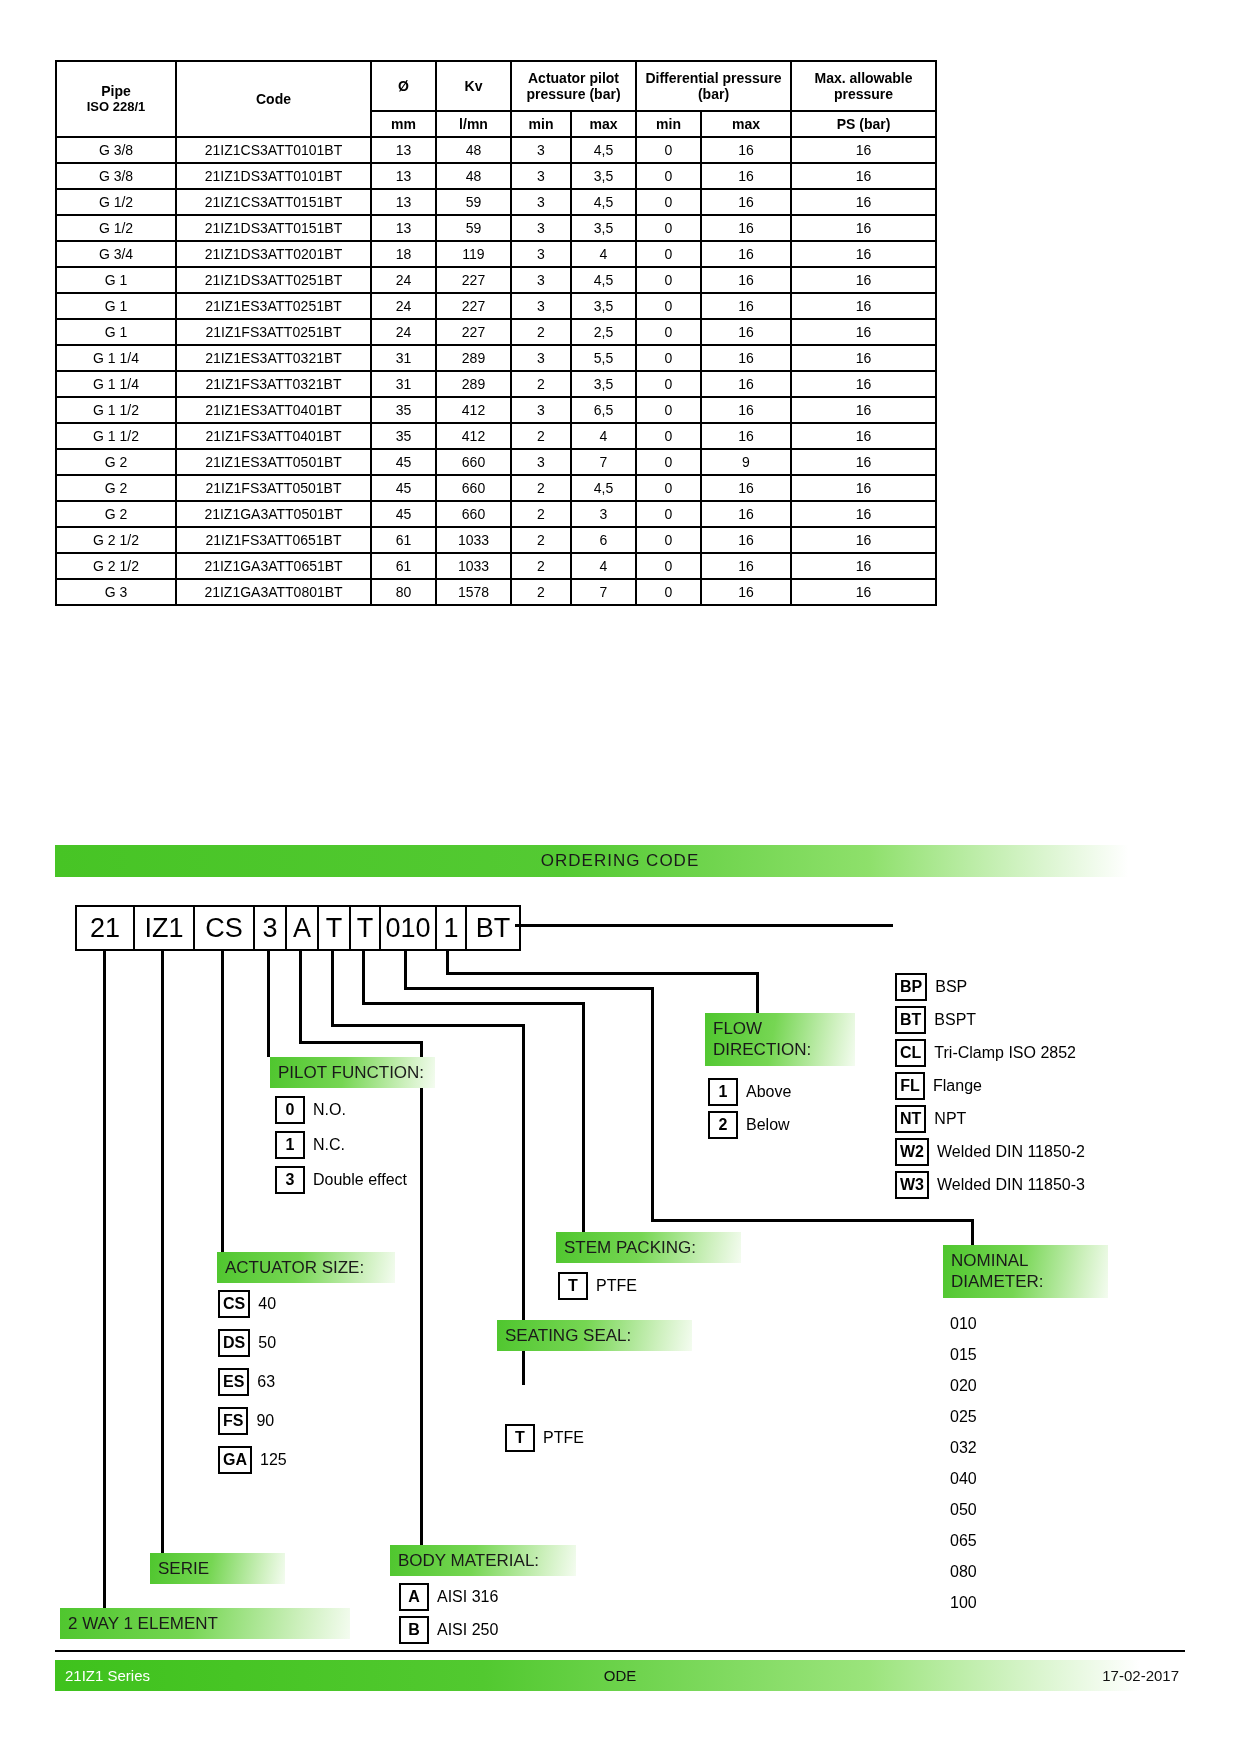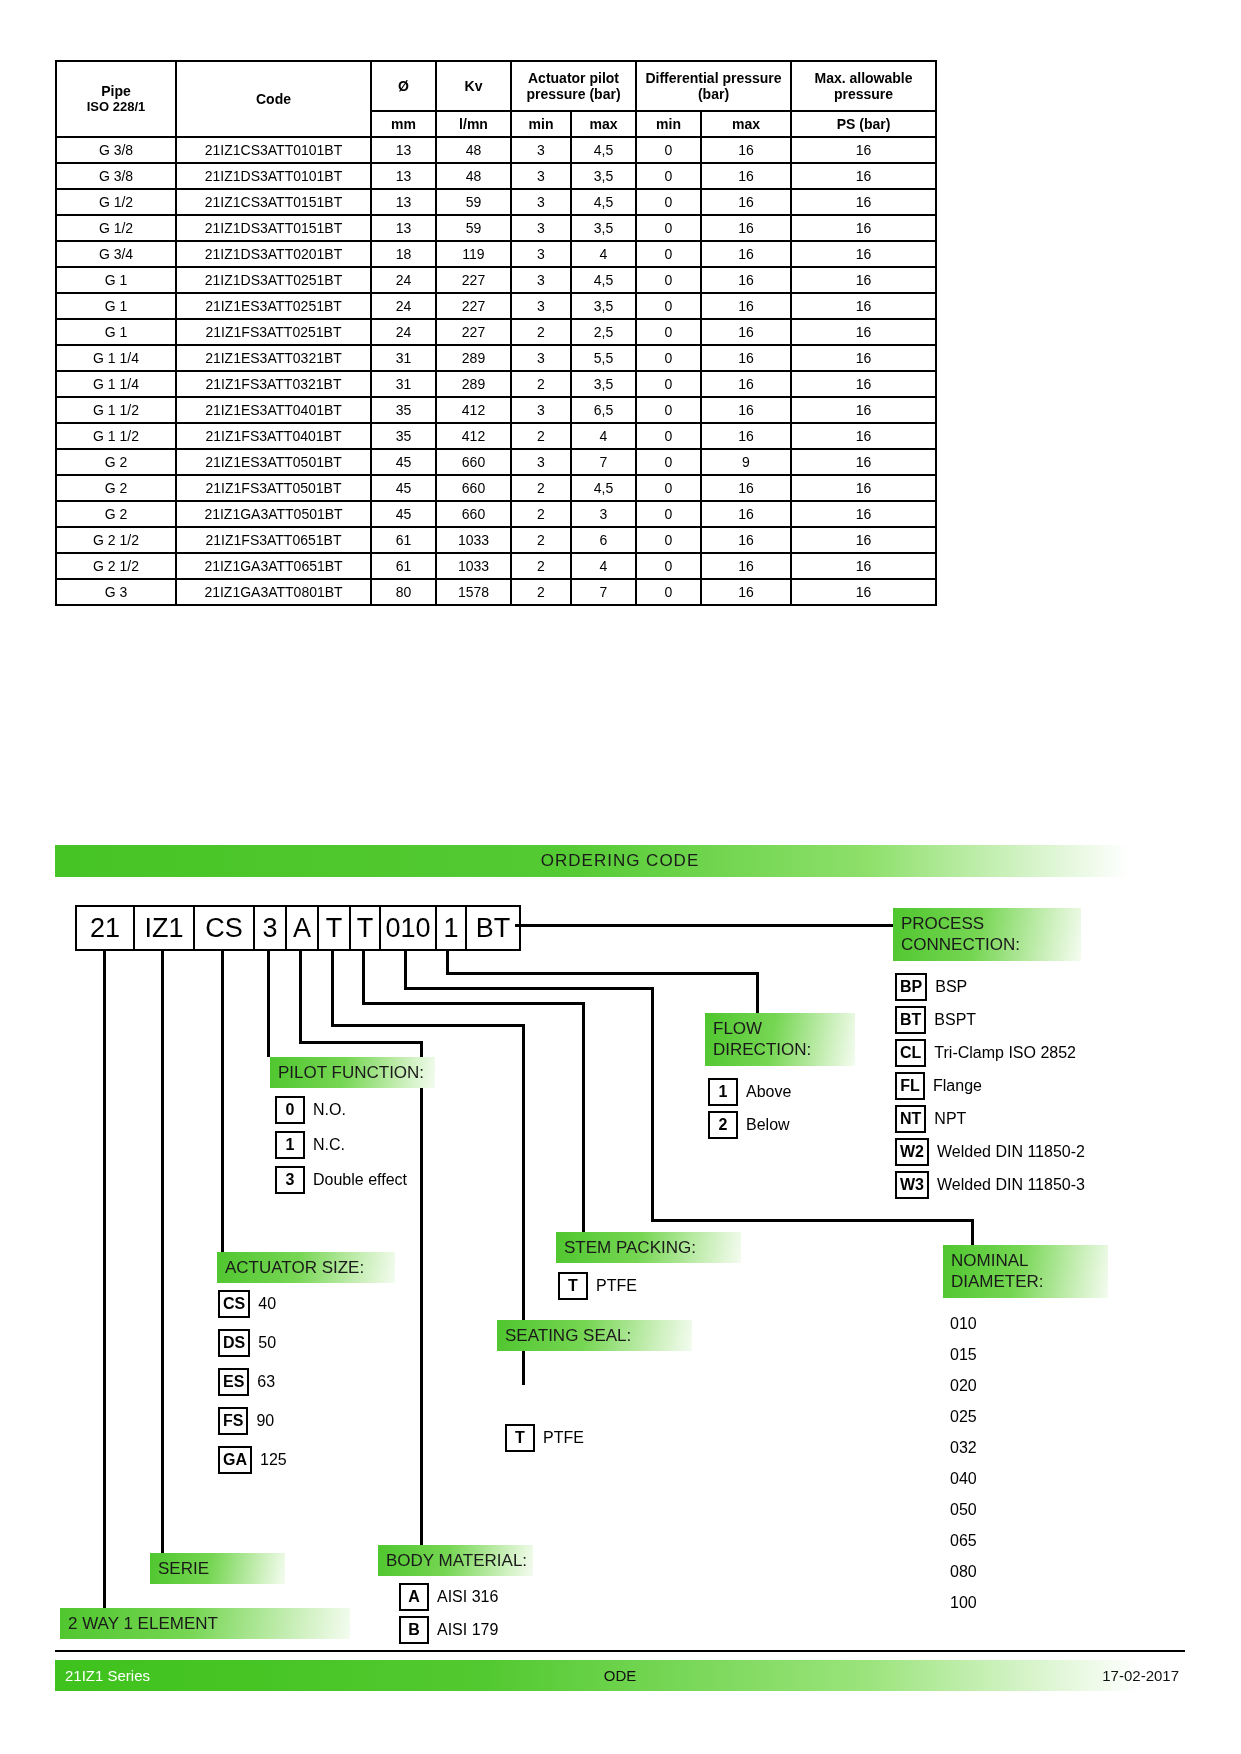--- a/index.html
+++ b/index.html
@@ -443,47 +443,46 @@
 </div>
 
   <div class="glabel" style="left:497px;top:1320px;width:195px;">SEATING SEAL:</div>
   <div class="opt-list" style="left:505px;top:1424px;">
   <div class="opt-row">
     <span class="opt-box">T</span>
     <span class="opt-label">PTFE</span>
   </div>
 </div>
 
-  <div class="glabel" style="left:378px;top:1545px;width:155px;">BODY MATERIAL:</div>
+  <div class="glabel" style="left:390px;top:1545px;width:186px;">BODY MATERIAL:</div>
   <div class="opt-list" style="left:399px;top:1583px;gap:5px;">
   <div class="opt-row">
     <span class="opt-box">A</span>
     <span class="opt-label">AISI 316</span>
   </div>
 
   <div class="opt-row">
     <span class="opt-box">B</span>
-    <span class="opt-label">AISI 179</span>
+    <span class="opt-label">AISI 250</span>
   </div>
 </div>
 
   <div class="glabel multiline" style="left:705px;top:1013px;width:150px;">FLOW DIRECTION:</div>
   <div class="opt-list" style="left:708px;top:1078px;gap:5px;">
   <div class="opt-row">
     <span class="opt-box">1</span>
     <span class="opt-label">Above</span>
   </div>
 
   <div class="opt-row">
     <span class="opt-box">2</span>
     <span class="opt-label">Below</span>
   </div>
 </div>
 
-  <div class="glabel multiline" style="left:893px;top:908px;width:188px;">PROCESS CONNECTION:</div>
   <div class="opt-list" style="left:895px;top:973px;gap:5px;">
   <div class="opt-row">
     <span class="opt-box">BP</span>
     <span class="opt-label">BSP</span>
   </div>
 
   <div class="opt-row">
     <span class="opt-box">BT</span>
     <span class="opt-label">BSPT</span>
   </div>

